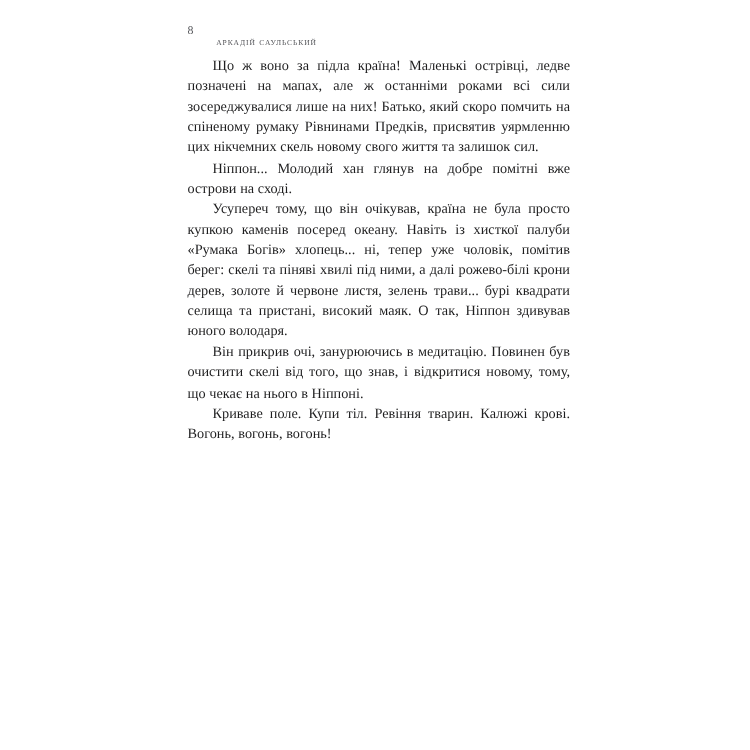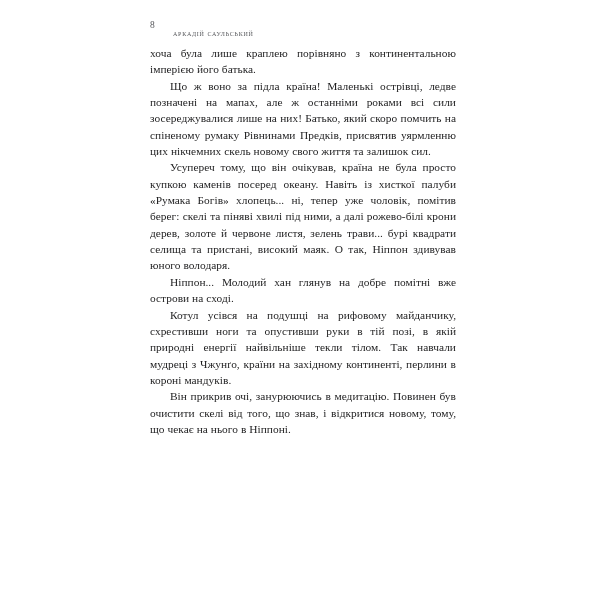--- a/index.html
+++ b/index.html
@@ -86,21 +86,20 @@
 <body>
 
 <div class="page">
 
   <div class="running-head">
     <span class="folio">8</span>
     <span class="author-name">Аркадій Саульський</span>
   </div>
 
   <div class="text-block">
-    <p class="para no-indent">хоча була лише краплею порівняно з континентальною імперією його батька.</p>
     <p class="para">Що ж воно за підла країна! Маленькі острівці, ледве позначені на мапах, але ж останніми роками всі сили зосереджувалися лише на них! Батько, який скоро помчить на спіненому румаку Рівнинами Предків, присвятив уярмленню цих нікчемних скель новому свого життя та залишок сил.</p>
+    <p class="para">Ніппон... Молодий хан глянув на добре помітні вже острови на сході.</p>
     <p class="para">Усупереч тому, що він очікував, країна не була просто купкою каменів посеред океану. Навіть із хисткої палуби «Румака Богів» хлопець... ні, тепер уже чоловік, помітив берег: скелі та піняві хвилі під ними, а далі рожево-білі крони дерев, золоте й червоне листя, зелень трави... бурі квадрати селища та пристані, високий маяк. О так, Ніппон здивував юного володаря.</p>
-    <p class="para">Ніппон... Молодий хан глянув на добре помітні вже острови на сході.</p>
-    <p class="para">Котул усівся на подушці на рифовому майданчику, схрестивши ноги та опустивши руки в тій позі, в якій природні енергії найвільніше текли тілом. Так навчали мудреці з Чжунґо, країни на західному континенті, перлини в короні мандуків.</p>
     <p class="para">Він прикрив очі, занурюючись в медитацію. Повинен був очистити скелі від того, що знав, і відкритися новому, тому, що чекає на нього в Ніппоні.</p>
+    <p class="para">Криваве поле. Купи тіл. Ревіння тварин. Калюжі крові. Вогонь, вогонь, вогонь!</p>
   </div>
 
 </div>
 
 </body></html>

